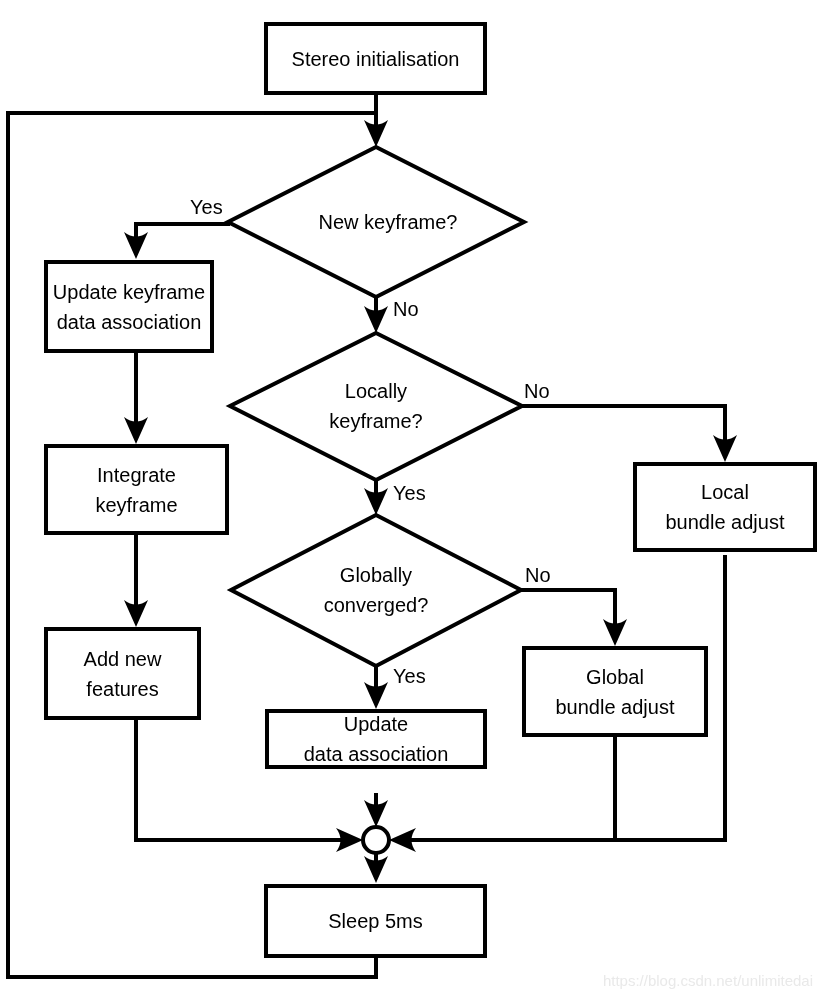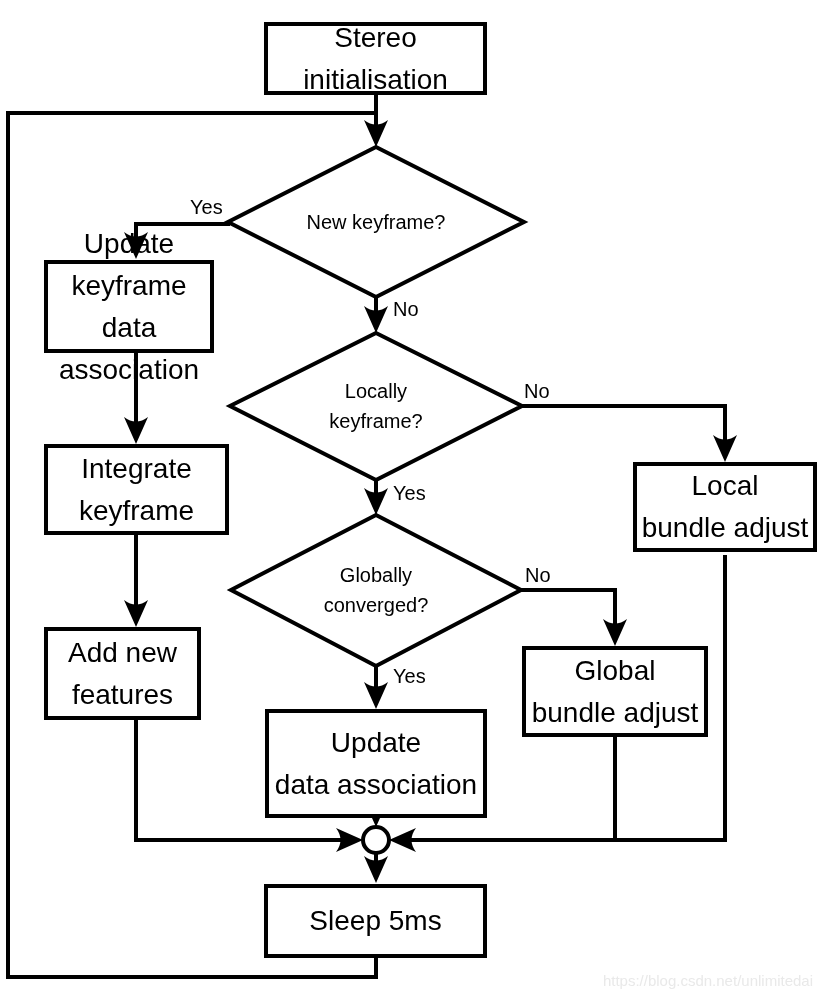--- a/index.html
+++ b/index.html
@@ -24,21 +24,21 @@
   .arrow { fill: var(--line); stroke: none; }
 
   .node {
     position: absolute;
     border: 4px solid var(--line);
     background: var(--background);
     display: flex;
     align-items: center;
     justify-content: center;
     text-align: center;
-    font-size: 28px;
+    font-size: 20px;
     line-height: 1.5;
     white-space: pre-line;
   }
   .diamond-label {
     position: absolute;
     display: flex;
     align-items: center;
     justify-content: center;
     text-align: center;
     font-size: 20px;
@@ -136,26 +136,26 @@
 
   <div class="node" style="left:44px;  top:627px; width:157px; height:93px;">Add new
 features</div>
 
   <div class="node" style="left:633px; top:462px; width:184px; height:90px;">Local
 bundle adjust</div>
 
   <div class="node" style="left:522px; top:646px; width:186px; height:91px;">Global
 bundle adjust</div>
 
-  <div class="node" style="left:265px; top:709px; width:222px; height:109px;">Update
+  <div class="node" style="left:265px; top:709px; width:222px; height:60px;">Update
 data association</div>
 
   <div class="node" style="left:264px; top:884px; width:223px; height:74px;">Sleep 5ms</div>
 
-  <div class="diamond-label" style="left:276px; top:202px; width:200px; height:40px;">New keyframe?</div>
+  <div class="diamond-label" style="left:288px; top:202px; width:200px; height:40px;">New keyframe?</div>
 
   <div class="diamond-label" style="left:276px; top:376px; width:200px; height:60px;">Locally
 keyframe?</div>
 
   <div class="diamond-label" style="left:276px; top:560px; width:200px; height:60px;">Globally
 converged?</div>
 
   <div class="edge-label" style="left:190px; top:196px;">Yes</div>
 
   <div class="edge-label" style="left:393px; top:298px;">No</div>

